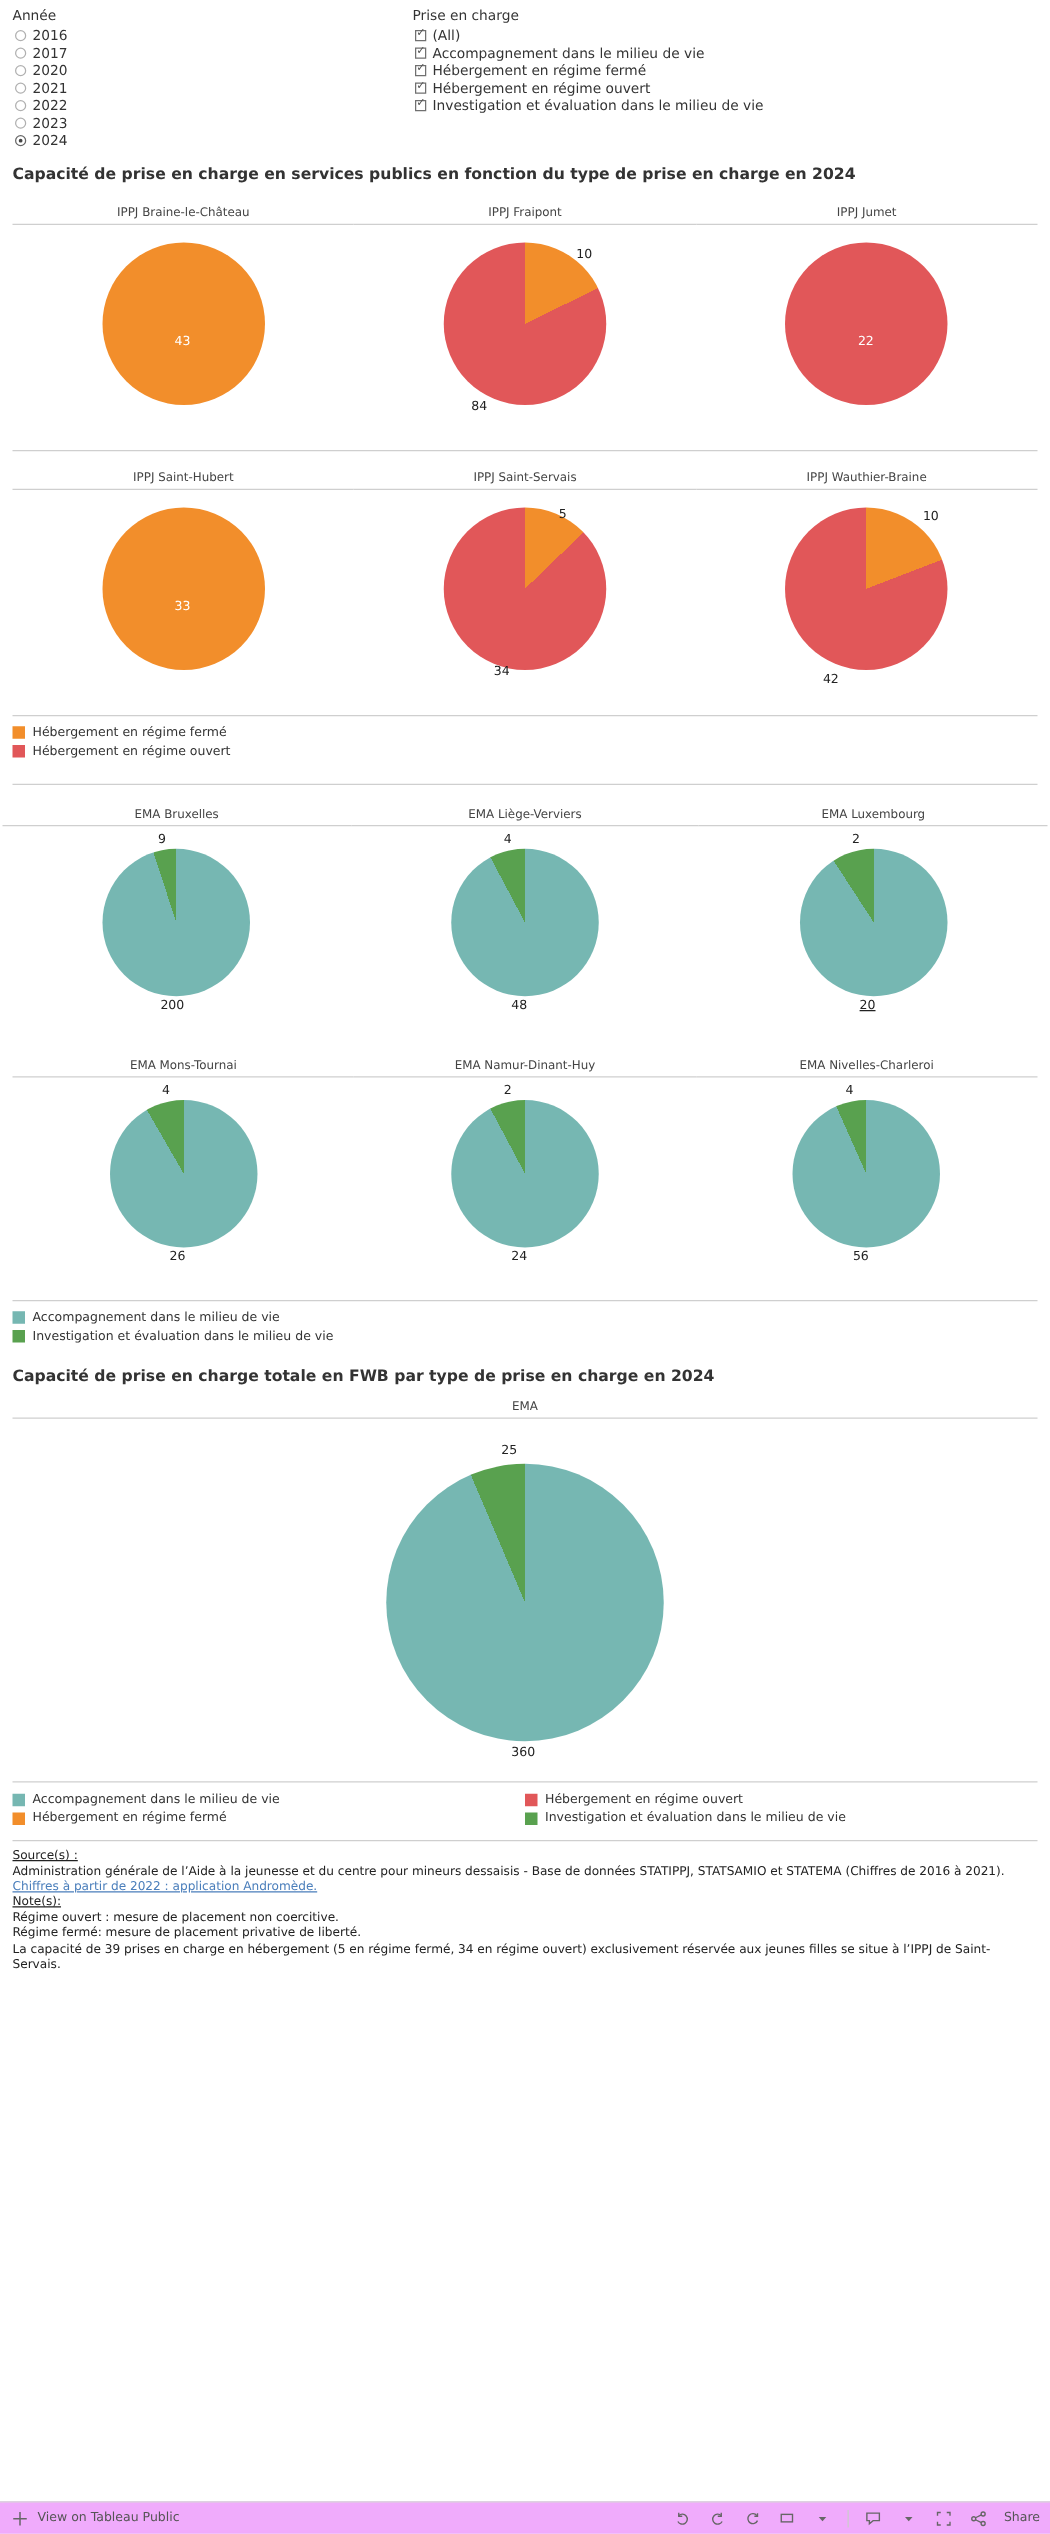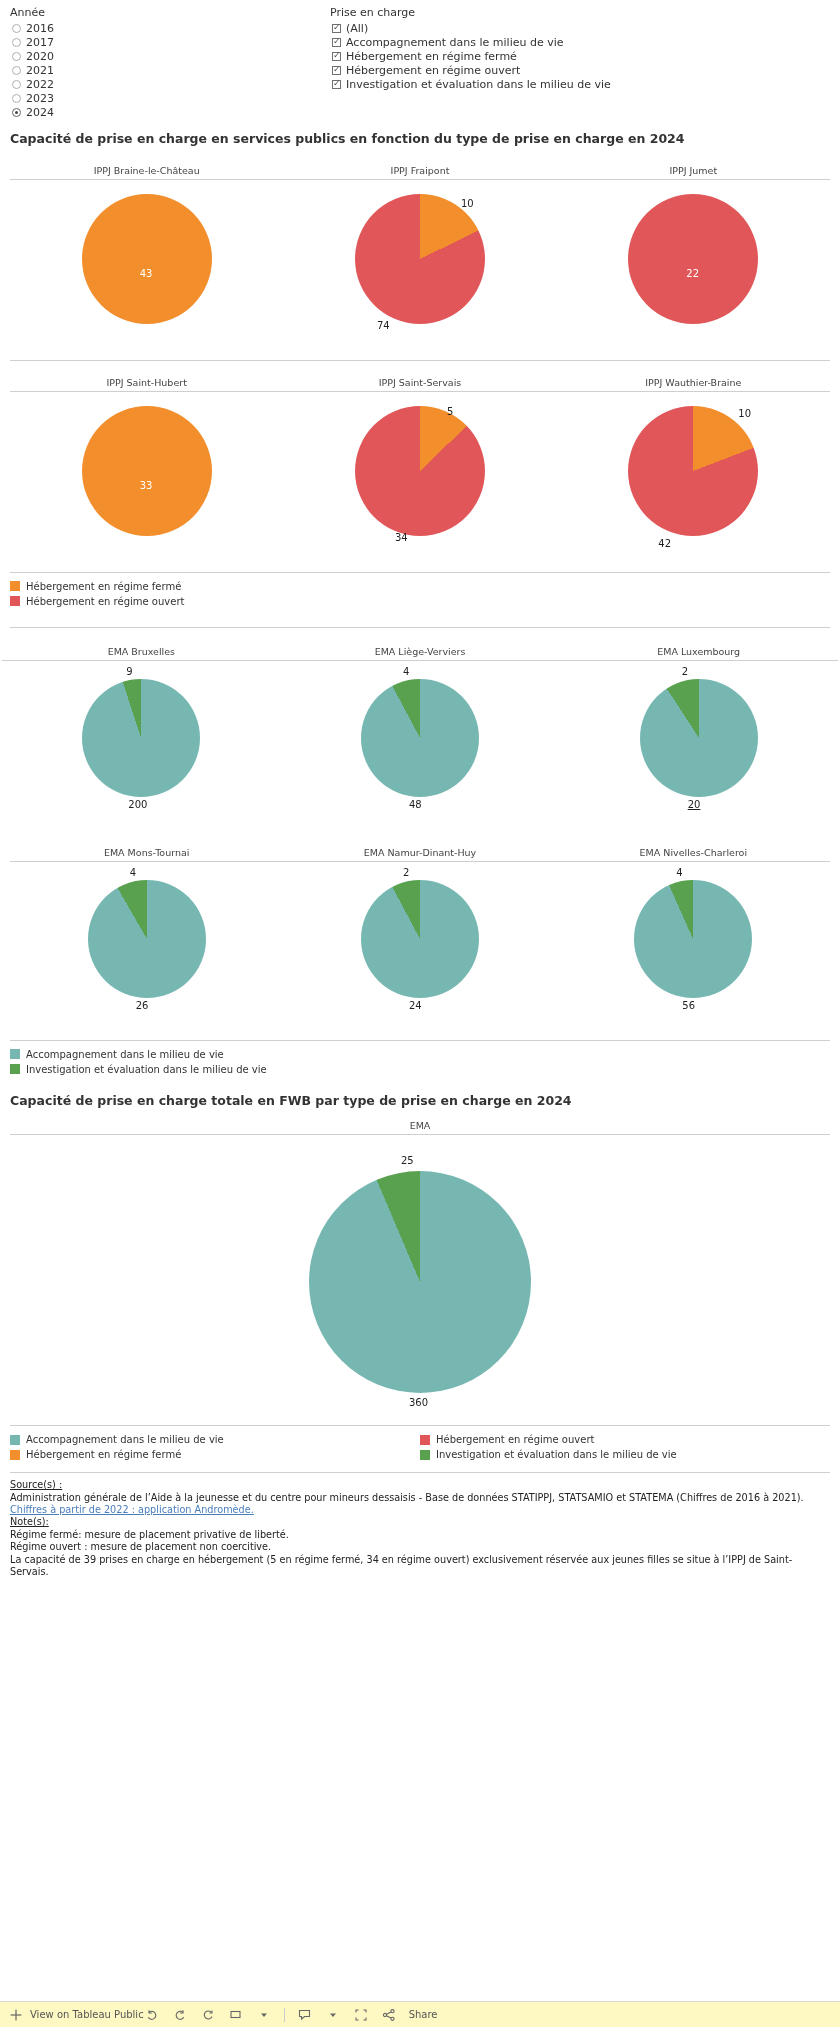--- a/index.html
+++ b/index.html
@@ -75,22 +75,22 @@
   
   .notes {
     padding:6px 10px 0 10px; font-size:9.7px; color:#222; line-height:1.28;
   }
   .notes .u { text-decoration:underline; }
   .notes .link { color:#4a7ebb; text-decoration:underline; }
 
   
   .bottombar {
     position:absolute; left:0; bottom:0; width:840px; height:26px;
-    background:#fef9c3; border-top:1px solid #d8d8d8;
-    display:flex; align-items:center; justify-content:flex-start;
+    background:#f0abfc; border-top:1px solid #d8d8d8;
+    display:flex; align-items:center; justify-content:space-between;
     padding:0 8px; font-size:10px; color:#555;
   }
   .bb-left { display:flex; align-items:center; gap:6px; }
   .bb-right { display:flex; align-items:center; gap:12px; }
   .bb-ico { display:inline-flex; align-items:center; justify-content:center;
             width:16px; height:16px; color:#666; font-size:13px; }
   .bb-sep { width:1px; height:14px; background:#ccc; }
 </style>
 </head>
 <body>
@@ -165,21 +165,21 @@
           <div class="lbl white" style="left:58px;top:74px;">43</div>
         </div>
       </div>
     </div>
     <div class="cell">
       <div class="cell-hdr">IPPJ Fraipont</div>
       <div class="pie-area">
         <div class="pie-wrap" style="top:14px;">
           <div class="pie" style="width:130px;height:130px;background:conic-gradient(#F28E2B 0deg 64deg, #E15759 64deg 360deg);"></div>
           <div class="lbl" style="left:106px;top:4px;">10</div>
-          <div class="lbl" style="left:22px;top:126px;">74</div>
+          <div class="lbl" style="left:22px;top:126px;">84</div>
         </div>
       </div>
     </div>
     <div class="cell">
       <div class="cell-hdr">IPPJ Jumet</div>
       <div class="pie-area">
         <div class="pie-wrap" style="top:14px;">
           <div class="pie" style="width:130px;height:130px;background:#E15759;"></div>
           <div class="lbl white" style="left:58px;top:74px;">22</div>
         </div>
@@ -353,22 +353,22 @@
 
   <div class="rule" style="margin-top:6px;"></div>
 
   <div class="notes">
     <div class="u">Source(s) :</div>
     <div>
       <span>Administration générale de l’Aide à la jeunesse et du centre pour mineurs dessaisis - Base de données STATIPPJ, STATSAMIO et STATEMA (Chiffres de 2016 à 2021).</span>
       <span class="link">Chiffres à partir de 2022 : application Andromède.</span>
     </div>
     <div class="u">Note(s):</div>
+    <div>Régime ouvert : mesure de placement non coercitive.</div>
     <div>Régime fermé: mesure de placement privative de liberté.</div>
-    <div>Régime ouvert : mesure de placement non coercitive.</div>
     <div>La capacité de 39 prises en charge en hébergement (5 en régime fermé, 34 en régime ouvert) exclusivement réservée aux jeunes filles se situe à l’IPPJ de Saint-Servais.</div>
   </div>
 
   <div class="bottombar">
     <div class="bb-left">
       <span class="bb-ico">
         <svg width="12" height="12" viewBox="0 0 12 12" aria-hidden="true">
           <g fill="#666">
             <rect x="5.4" y="0.6" width="1.2" height="10.8"></rect>
             <rect x="0.6" y="5.4" width="10.8" height="1.2"></rect>

